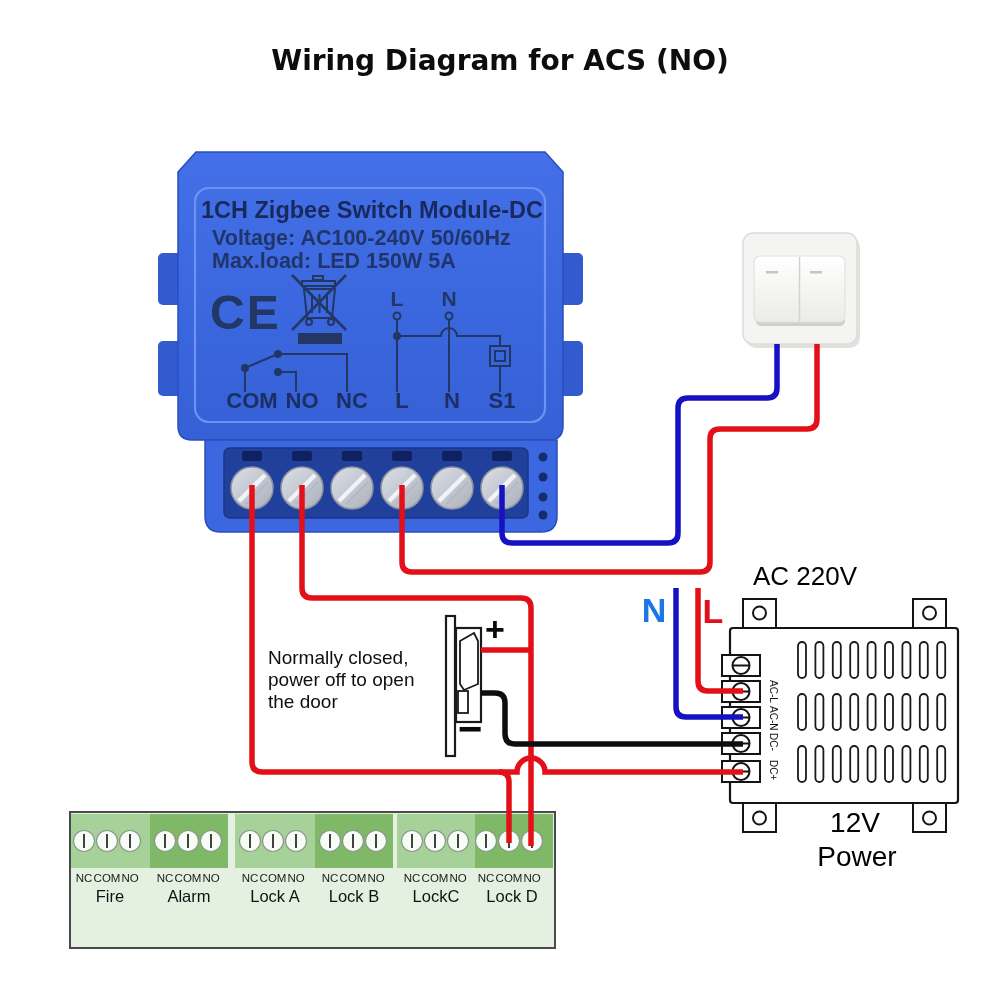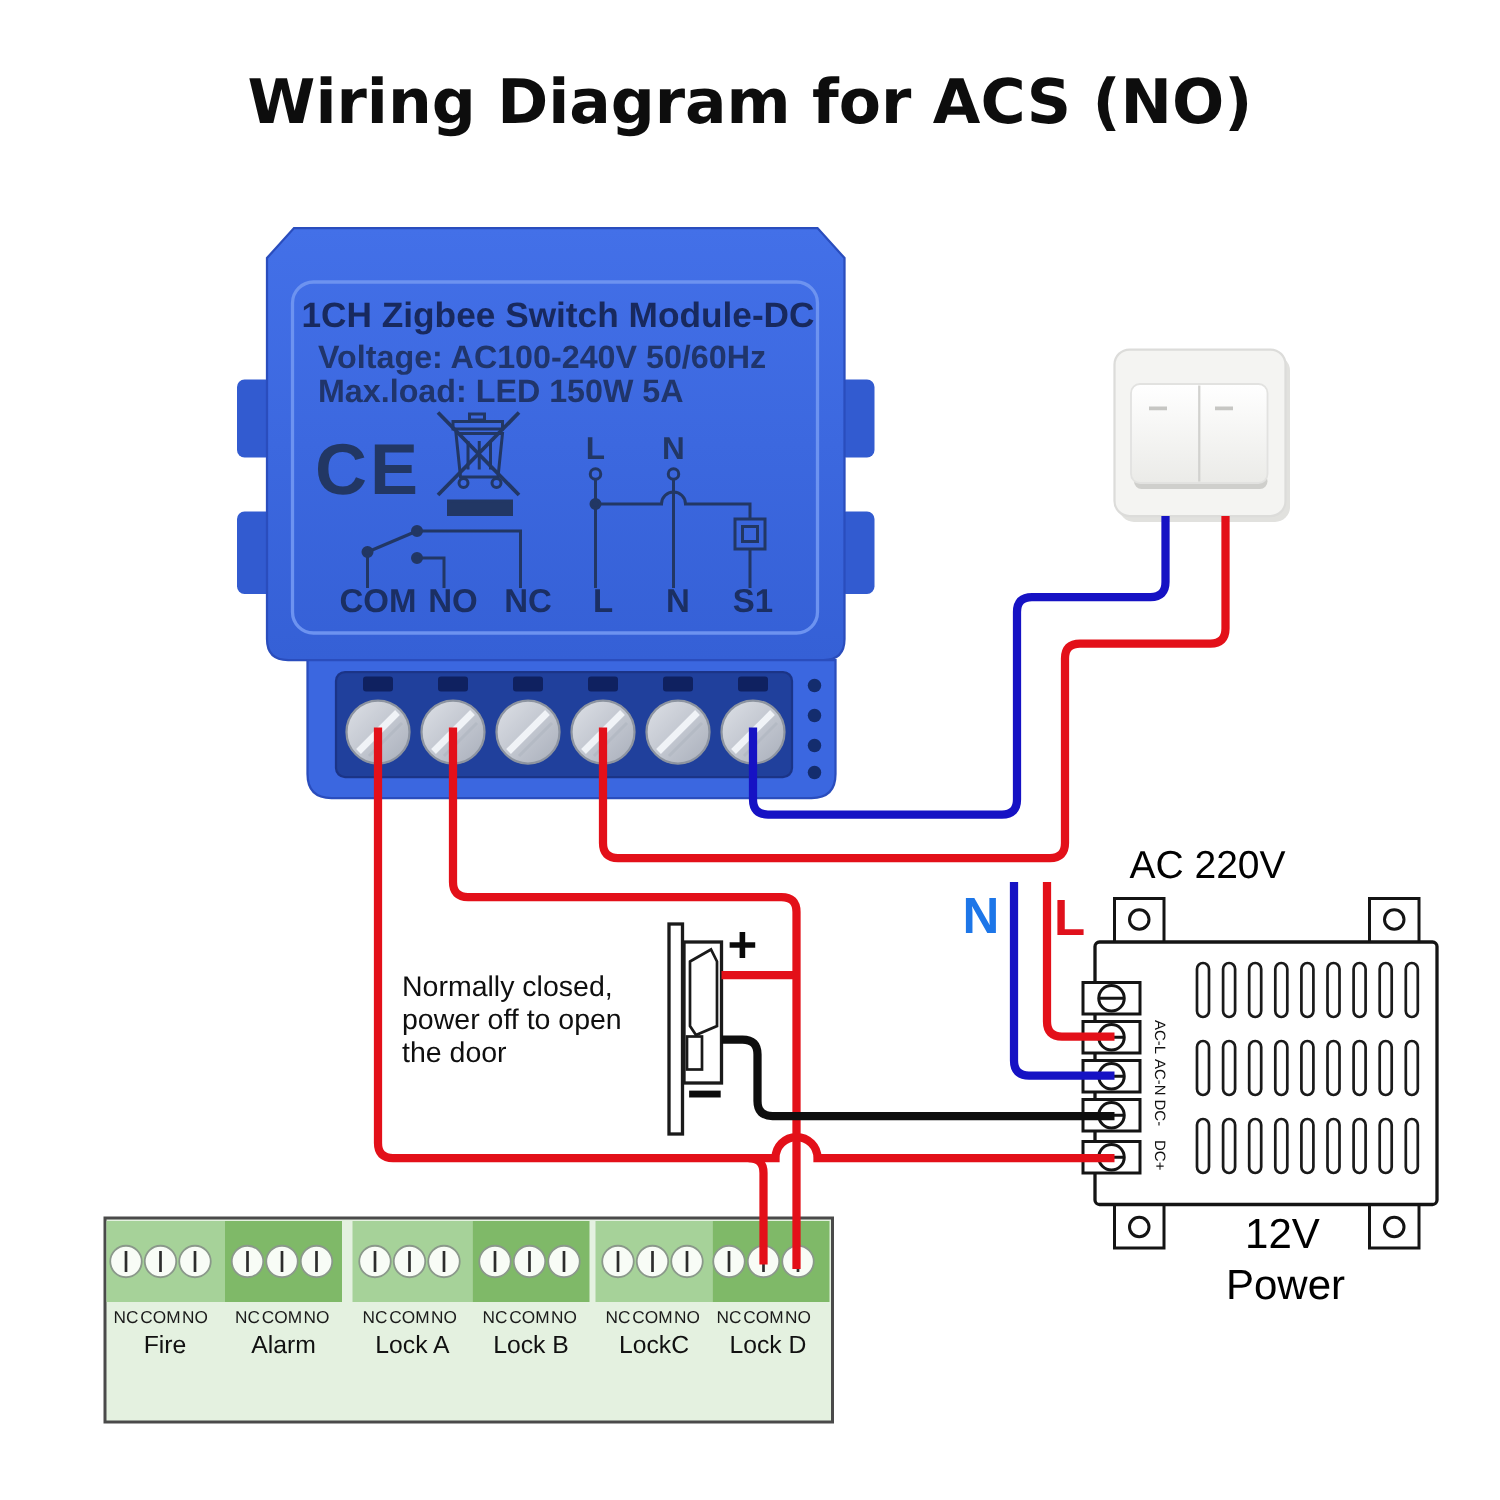--- a/index.html
+++ b/index.html
@@ -1,19 +1,19 @@
 <!DOCTYPE html>
 <html><head>
 <meta charset="utf-8">
 <style>
   html,body{margin:0;padding:0;background:#ffffff;}
   #canvas{position:relative;width:1000px;height:1000px;background:#ffffff;overflow:hidden;
           font-family:"Liberation Sans",sans-serif;}
   #main-title{position:absolute;left:0;top:44px;width:1000px;text-align:center;
-          font-family:"DejaVu Sans",sans-serif;font-weight:700;font-size:41px;color:#0d0d0d;
+          font-family:"DejaVu Sans",sans-serif;font-weight:700;font-size:28px;color:#0d0d0d;
           letter-spacing:0px;}
   svg text{font-family:"Liberation Sans",sans-serif;}
   .mod-title{font-size:23.5px;font-weight:700;fill:#18295e;}
   .mod-spec{font-size:21.5px;font-weight:600;fill:#20356b;}
   .mod-pin{font-size:22px;font-weight:600;fill:#1b2f63;}
   .mod-cn{font-size:21px;font-weight:600;fill:#223764;}
   .ce-text{font-size:48px;font-weight:700;fill:#223764;letter-spacing:2px;}
   .blk-pin{font-size:11.5px;fill:#1a1a1a;}
   .blk-name{font-size:16.5px;fill:#111;}
   .psu-big{font-size:26px;fill:#000;}

